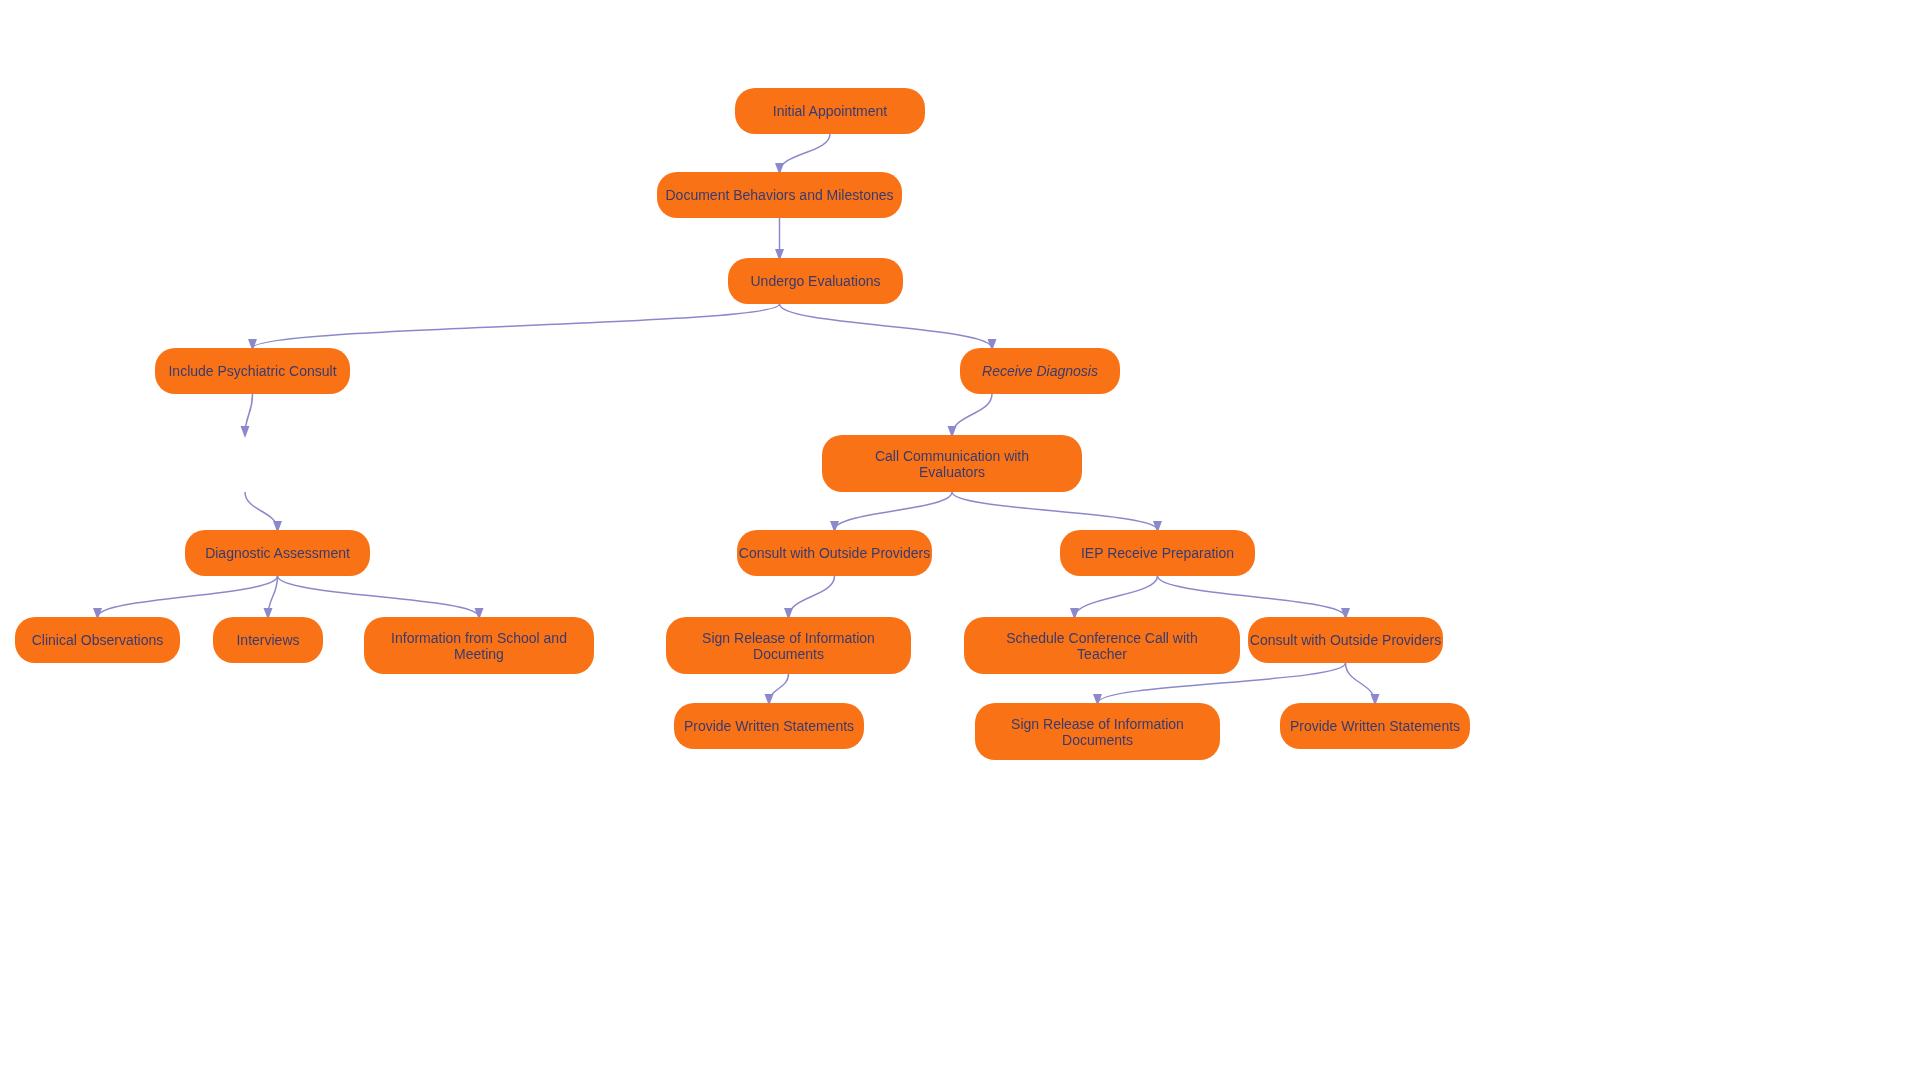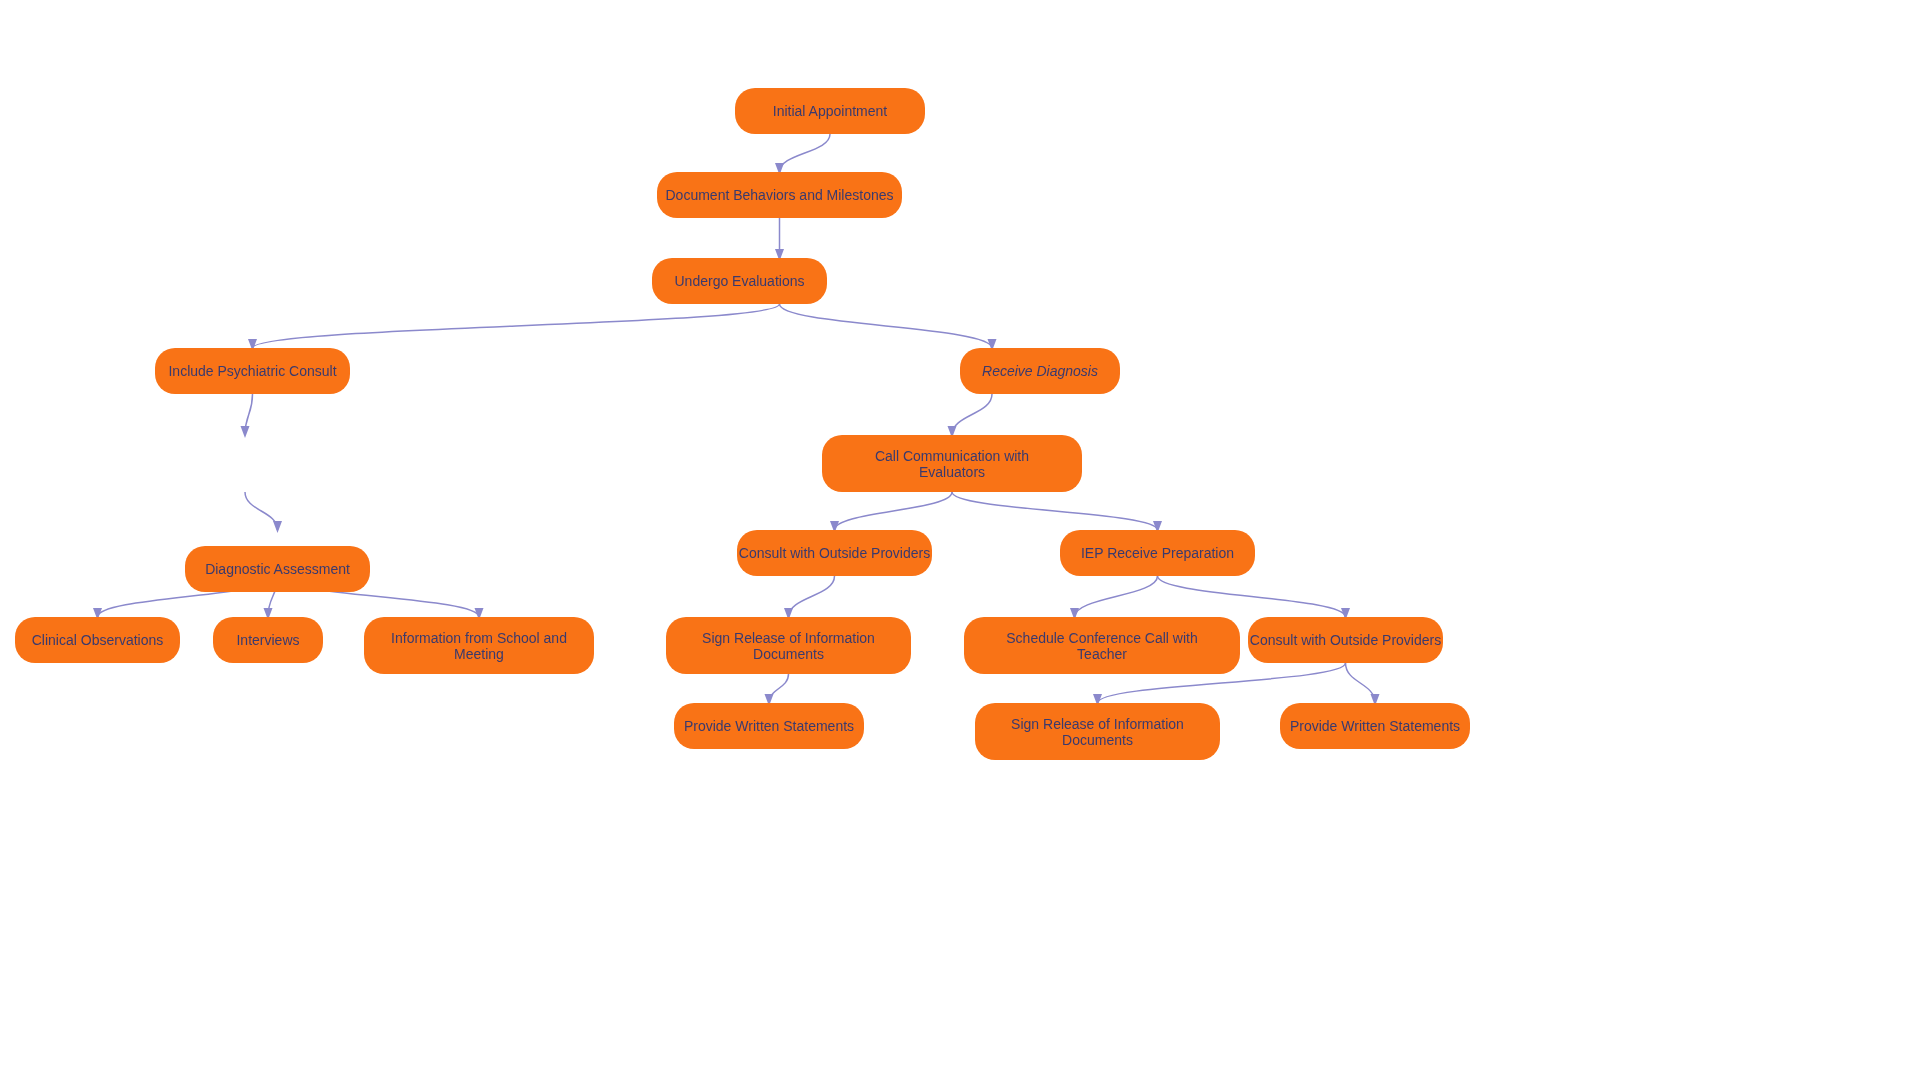--- a/index.html
+++ b/index.html
@@ -65,25 +65,25 @@
       <path d="M 952 492 C 952 511, 1157.5 511, 1157.5 530" stroke="#8b89cc" stroke-width="1.5" fill="none" marker-end="url(#arrowhead)"></path>
       <path d="M 834.5 576 C 834.5 596.5, 788.5 596.5, 788.5 617" stroke="#8b89cc" stroke-width="1.5" fill="none" marker-end="url(#arrowhead)"></path>
       <path d="M 788.5 674 C 788.5 688.5, 769 688.5, 769 703" stroke="#8b89cc" stroke-width="1.5" fill="none" marker-end="url(#arrowhead)"></path>
       <path d="M 1157.5 576 C 1157.5 596.5, 1074.5 596.5, 1074.5 617" stroke="#8b89cc" stroke-width="1.5" fill="none" marker-end="url(#arrowhead)"></path>
       <path d="M 1157.5 576 C 1157.5 596.5, 1345.5 596.5, 1345.5 617" stroke="#8b89cc" stroke-width="1.5" fill="none" marker-end="url(#arrowhead)"></path>
       <path d="M 1345.5 663 C 1345.5 683, 1097.5 683, 1097.5 703" stroke="#8b89cc" stroke-width="1.5" fill="none" marker-end="url(#arrowhead)"></path>
       <path d="M 1345.5 663 C 1345.5 683, 1375 683, 1375 703" stroke="#8b89cc" stroke-width="1.5" fill="none" marker-end="url(#arrowhead)"></path>
     </svg>
 <div class="node" style="left: 735px; top: 88px; width: 190px; min-height: 46px;">Initial Appointment</div>
     <div class="node" style="left: 657px; top: 172px; width: 245px; min-height: 46px;">Document Behaviors and Milestones</div>
-    <div class="node" style="left: 652px; top: 258px; width: 175px; min-height: 46px;">Undergo Evaluations</div>
+    <div class="node" style="left: 728px; top: 258px; width: 175px; min-height: 46px;">Undergo Evaluations</div>
     <div class="node" style="left: 155px; top: 348px; width: 195px; min-height: 46px;">Include Psychiatric Consult</div>
     <div class="node" style="left: 960px; top: 348px; width: 160px; min-height: 46px; font-style: italic;">Receive Diagnosis</div>
     <div class="node wide" style="left: 822px; top: 435px; width: 260px; min-height: 57px;">Call Communication with Evaluators</div>
-    <div class="node" style="left: 185px; top: 530px; width: 185px; min-height: 46px; margin-top: 16px;">Diagnostic Assessment</div>
+    <div class="node" style="left: 185px; top: 530px; width: 185px; min-height: 46px;">Diagnostic Assessment</div>
     <div class="node" style="left: 737px; top: 530px; width: 195px; min-height: 46px;">Consult with Outside Providers</div>
     <div class="node" style="left: 1060px; top: 530px; width: 195px; min-height: 46px;">IEP Receive Preparation</div>
     <div class="node" style="left: 15px; top: 617px; width: 165px; min-height: 46px;">Clinical Observations</div>
     <div class="node" style="left: 213px; top: 617px; width: 110px; min-height: 46px;">Interviews</div>
     <div class="node wide" style="left: 364px; top: 617px; width: 230px; min-height: 57px;">Information from School and Meeting</div>
     <div class="node wide" style="left: 666px; top: 617px; width: 245px; min-height: 57px;">Sign Release of Information Documents</div>
     <div class="node wide" style="left: 964px; top: 617px; width: 276px; min-height: 57px;">Schedule Conference Call with Teacher</div>
     <div class="node" style="left: 1248px; top: 617px; width: 195px; min-height: 46px;">Consult with Outside Providers</div>
     <div class="node" style="left: 674px; top: 703px; width: 190px; min-height: 46px;">Provide Written Statements</div>
     <div class="node wide" style="left: 975px; top: 703px; width: 245px; min-height: 57px;">Sign Release of Information Documents</div>

